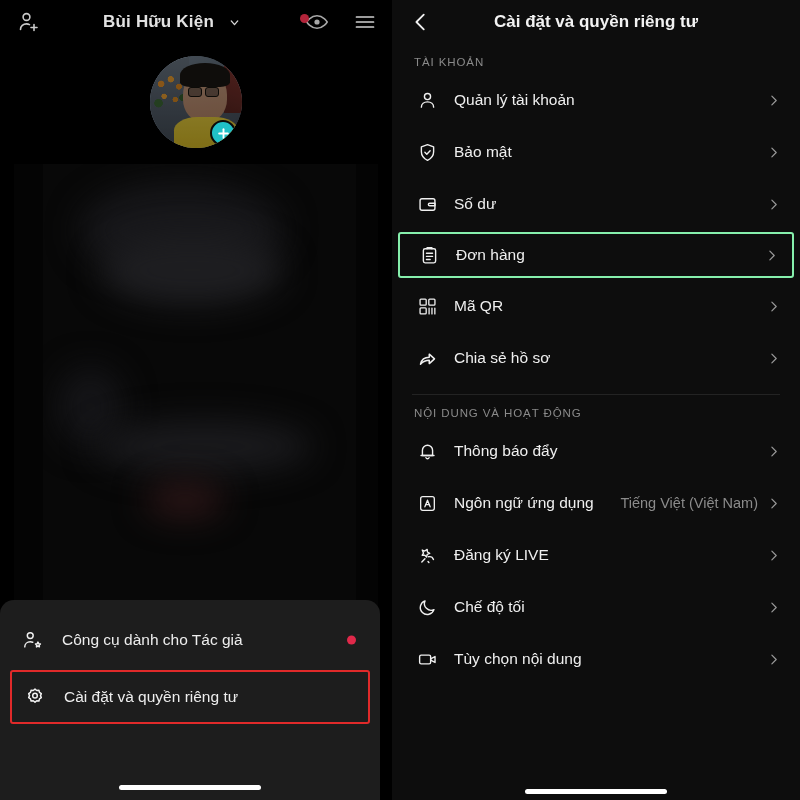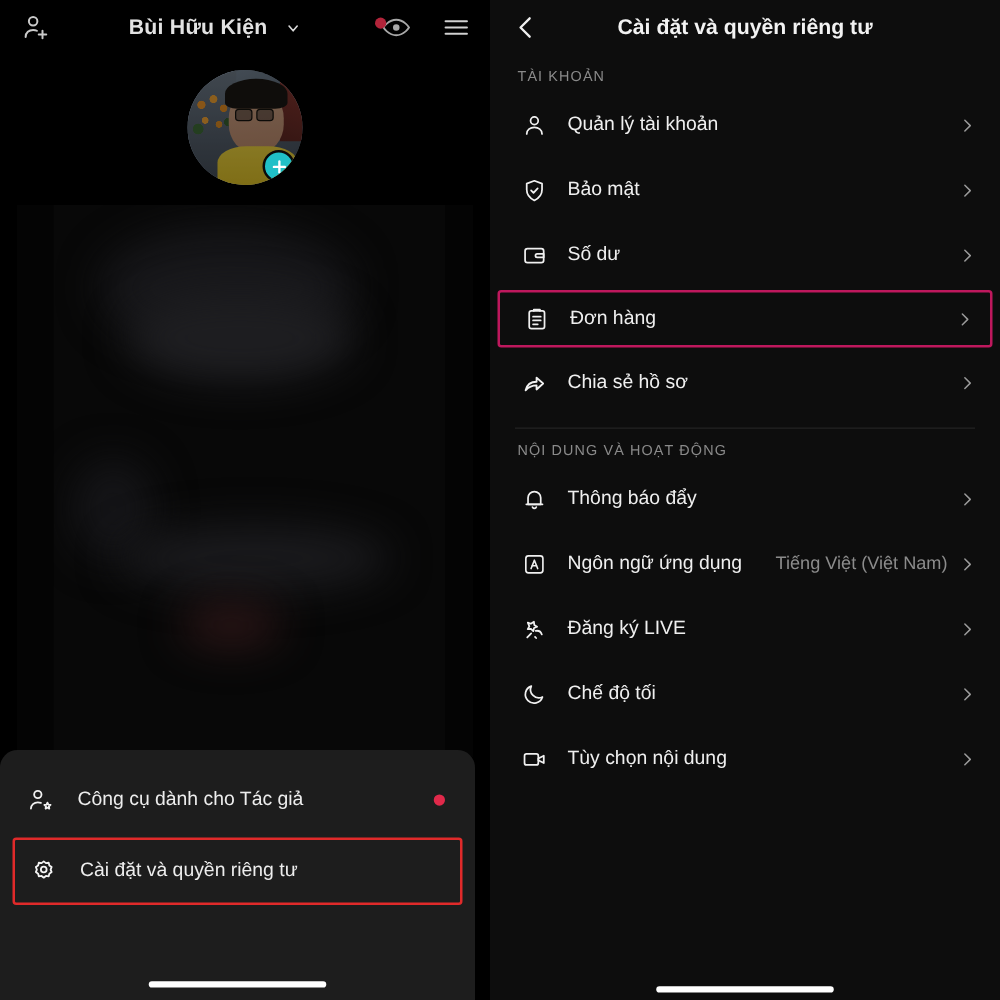--- a/index.html
+++ b/index.html
@@ -195,21 +195,21 @@
     white-space:nowrap;
   }
   .list-row .lr-spacer { flex:1; }
   .list-row .lr-value {
     font-size:14.5px; color:#8b8b8b; margin-right:8px; white-space:nowrap;
   }
   .list-row .lr-chev { width:14px; display:flex; align-items:center; justify-content:center; }
   .list-row.highlight {
     margin:2px 6px;
     padding:0 14px 0 16px;
-    border:2px solid #be185d;
+    border:2px solid #86efac;
     border-radius:3px;
     height:46px;
   }
   .divider {
     height:1px; background:#232323; margin:10px 20px 0 20px;
   }
   .rp-home-bar {
     position:absolute; left:50%; transform:translateX(-50%);
     bottom:6px;
     width:142px; height:5px; border-radius:3px;
@@ -391,20 +391,39 @@
       </span>
       <span class="lr-label">Đơn hàng</span>
       <span class="lr-spacer"></span>
       <span class="lr-chev">
         <svg width="13" height="13" viewBox="0 0 24 24" fill="none" stroke="#9a9a9a" stroke-width="2.2" stroke-linecap="round" stroke-linejoin="round">
             <polyline points="9,4 17,12 9,20"></polyline>
           </svg>
       </span>
     </div>
 
+    <div class="list-row">
+      <span class="lr-icon">
+        <svg width="21" height="21" viewBox="0 0 24 24" fill="none" stroke="#f0f0f0" stroke-width="1.5">
+          <rect x="3.5" y="3.5" width="7" height="7" rx="1"></rect>
+          <rect x="13.5" y="3.5" width="7" height="7" rx="1"></rect>
+          <rect x="3.5" y="13.5" width="7" height="7" rx="1"></rect>
+          <line x1="13.8" y1="13.8" x2="13.8" y2="20.5" stroke-linecap="round"></line>
+          <line x1="17.1" y1="13.8" x2="17.1" y2="20.5" stroke-linecap="round"></line>
+          <line x1="20.4" y1="13.8" x2="20.4" y2="20.5" stroke-linecap="round"></line>
+        </svg>
+      </span>
+      <span class="lr-label">Mã QR</span>
+      <span class="lr-spacer"></span>
+      <span class="lr-chev">
+        <svg width="13" height="13" viewBox="0 0 24 24" fill="none" stroke="#9a9a9a" stroke-width="2.2" stroke-linecap="round" stroke-linejoin="round">
+            <polyline points="9,4 17,12 9,20"></polyline>
+          </svg>
+      </span>
+    </div>
 
     <div class="list-row">
       <span class="lr-icon">
         <svg width="21" height="21" viewBox="0 0 24 24" fill="none" stroke="#f0f0f0" stroke-width="1.7" stroke-linecap="round" stroke-linejoin="round">
           <path d="M4 18.5c1.2-5.2 5.2-7.8 10-7.8V7l6 5.4-6 5.4v-3.7c-4 0-7 1.3-10 4.4z"></path>
         </svg>
       </span>
       <span class="lr-label">Chia sẻ hồ sơ</span>
       <span class="lr-spacer"></span>
       <span class="lr-chev">

